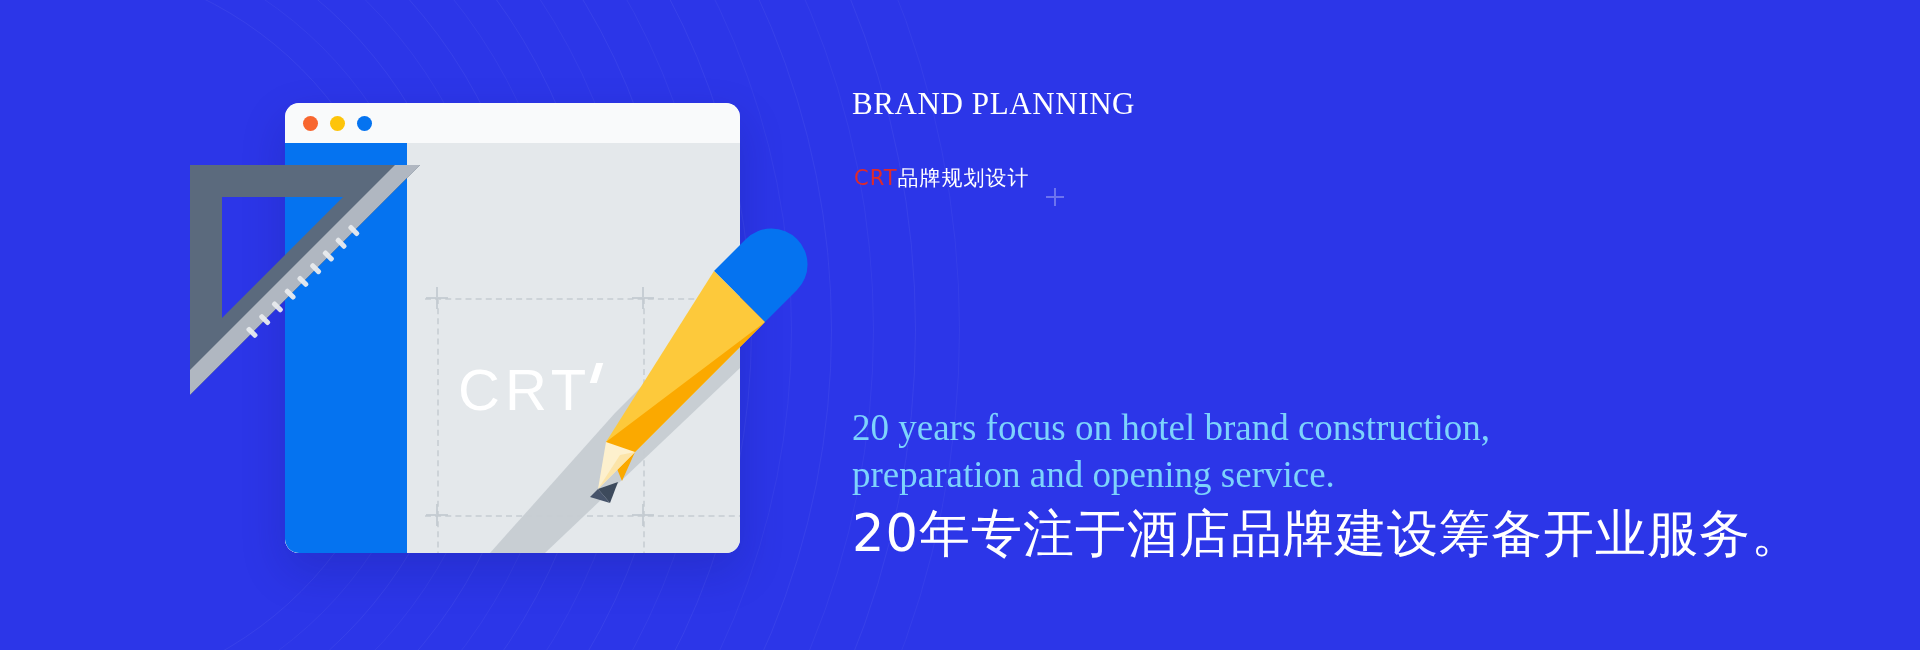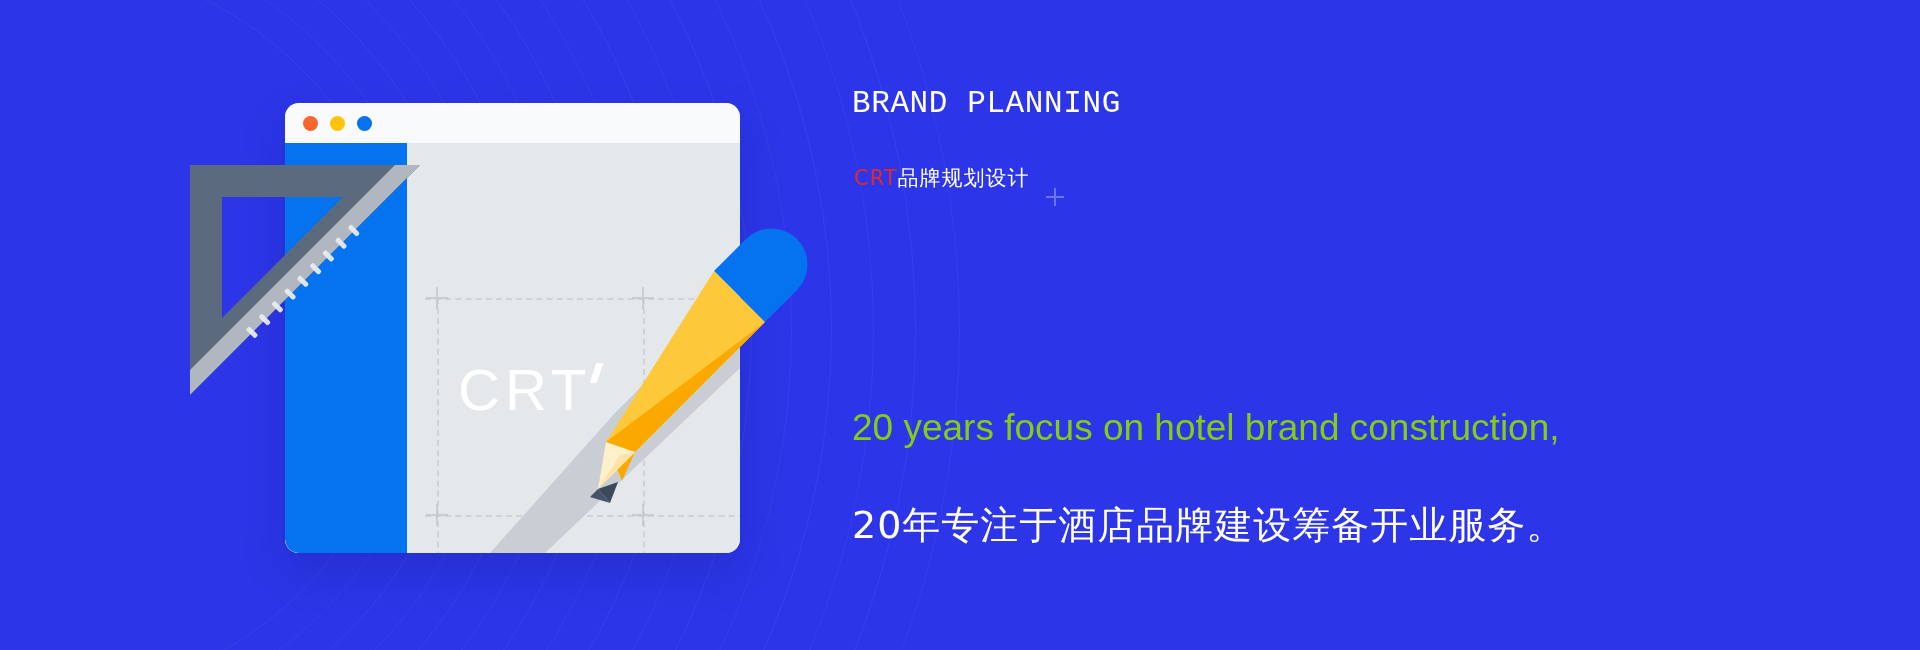--- a/index.html
+++ b/index.html
@@ -103,38 +103,38 @@
   
   .pencil{ position:absolute; left:560px; top:225px; width:320px; height:320px; }
 
   
   .copy{ position:absolute; left:852px; top:0; width:1060px; height:650px; }
 
   .kicker{
     position:absolute; left:0; top:86px; width:640px;
     color:#ffffff; font-size:31px; line-height:1.16;
     font-weight:400; letter-spacing:.6px;
-    font-family:Liberation Mono, monospace;
+    font-family:Liberation Serif, serif;
   }
   .kicker-cn{
     position:absolute; left:2px; top:164px;
     font-size:21px; color:#ffffff; letter-spacing:1px;
     font-family:"DejaVu Sans", sans-serif;
   }
   .kicker-cn .crt{ color:#e02a2a; letter-spacing:1px; }
 
   .headline{
     position:absolute; left:0; top:405px; width:820px;
-    color:#84cc16; font-size:37px; line-height:1.26;
+    color:#7dd3fc; font-size:37px; line-height:1.26;
     font-weight:400; letter-spacing:0px;
-    font-family:Liberation Sans, sans-serif;
+    font-family:Liberation Serif, serif;
   }
   .headline-cn{
     position:absolute; left:0; top:503px;
-    color:#ffffff; font-size:38px; letter-spacing:1px; line-height:1.2;
+    color:#ffffff; font-size:51px; letter-spacing:1px; line-height:1.2;
     font-family:"DejaVu Sans", sans-serif;
   }
 </style>
 </head>
 <body>
 
 <div class="banner">
 
   <div class="rings">
     <div class="ring" style="left:-330px;  top:-40px;  width:740px;  height:740px;"></div>
@@ -242,18 +242,19 @@
     <div class="kicker">
       <div>BRAND PLANNING</div>
     </div>
 
     <div class="kicker-cn">
       <span class="crt">CRT</span><span>品牌规划设计</span>
     </div>
 
     <div class="headline">
       <div>20 years focus on hotel brand construction,</div>
+      <div>preparation and opening service.</div>
     </div>
 
     <div class="headline-cn">20年专注于酒店品牌建设筹备开业服务。</div>
   </div>
 
 </div>
 
 </body></html>

